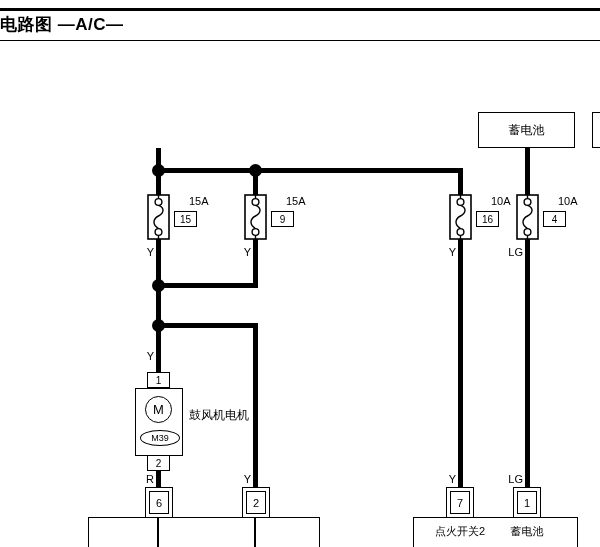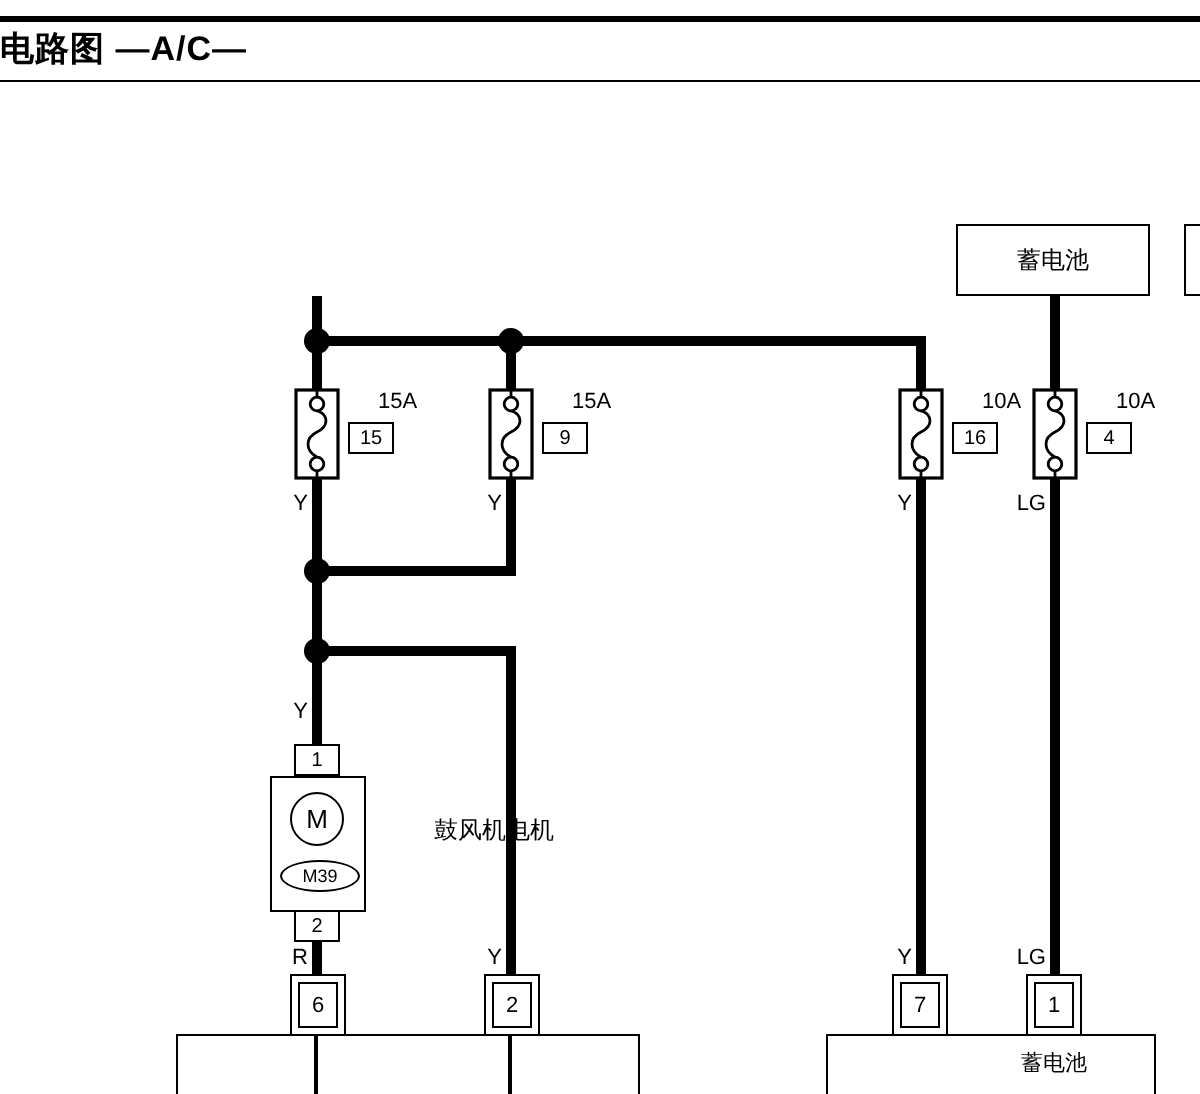--- a/index.html
+++ b/index.html
@@ -36,21 +36,21 @@
   .mcircle {
     position: absolute; width: 27px; height: 27px; border: 1.6px solid #000; border-radius: 50%;
     background: #fff; display: flex; align-items: center; justify-content: center;
     font-size: 13px; box-sizing: border-box;
   }
   .moval {
     position: absolute; width: 40px; height: 16px; border: 1.3px solid #000; border-radius: 50%;
     background: #fff; display: flex; align-items: center; justify-content: center;
     font-size: 9px; box-sizing: border-box;
   }
-  .complabel { position: absolute; font-size: 12px; white-space: nowrap; margin-left: 28px; }
+  .complabel { position: absolute; font-size: 12px; white-space: nowrap; }
   .conn {
     position: absolute; width: 28px; height: 31px; border: 1.6px solid #000; background: #fff;
     padding: 3px; box-sizing: border-box;
   }
   .conn .inner {
     width: 100%; height: 100%; border: 1px solid #000; box-sizing: border-box;
     display: flex; align-items: center; justify-content: center; font-size: 11px;
   }
   .unitbox { position: absolute; border: 1.6px solid #000; background: #fff; box-sizing: border-box; }
   .destlabel { position: absolute; font-size: 11px; text-align: center; }
@@ -176,15 +176,16 @@
     <div class="inner">7</div>
   </div>
   <div class="conn" style="left:513px; top:487px;">
     <div class="inner">1</div>
   </div>
 
   <div class="unitbox" style="left:88px; top:517px; width:232px; height:40px;"></div>
   <div class="wire" style="left:157px; top:518px; width:2px; height:29px;"></div>
   <div class="wire" style="left:254px; top:518px; width:2px; height:29px;"></div>
   <div class="unitbox" style="left:413px; top:517px; width:165px; height:40px;"></div>
+  <span class="destlabel" style="left:414px; top:524px; width:92px;">点火开关2</span>
   <span class="destlabel" style="left:492px; top:524px; width:70px;">蓄电池</span>
 
 </div>
 
 </body></html>

